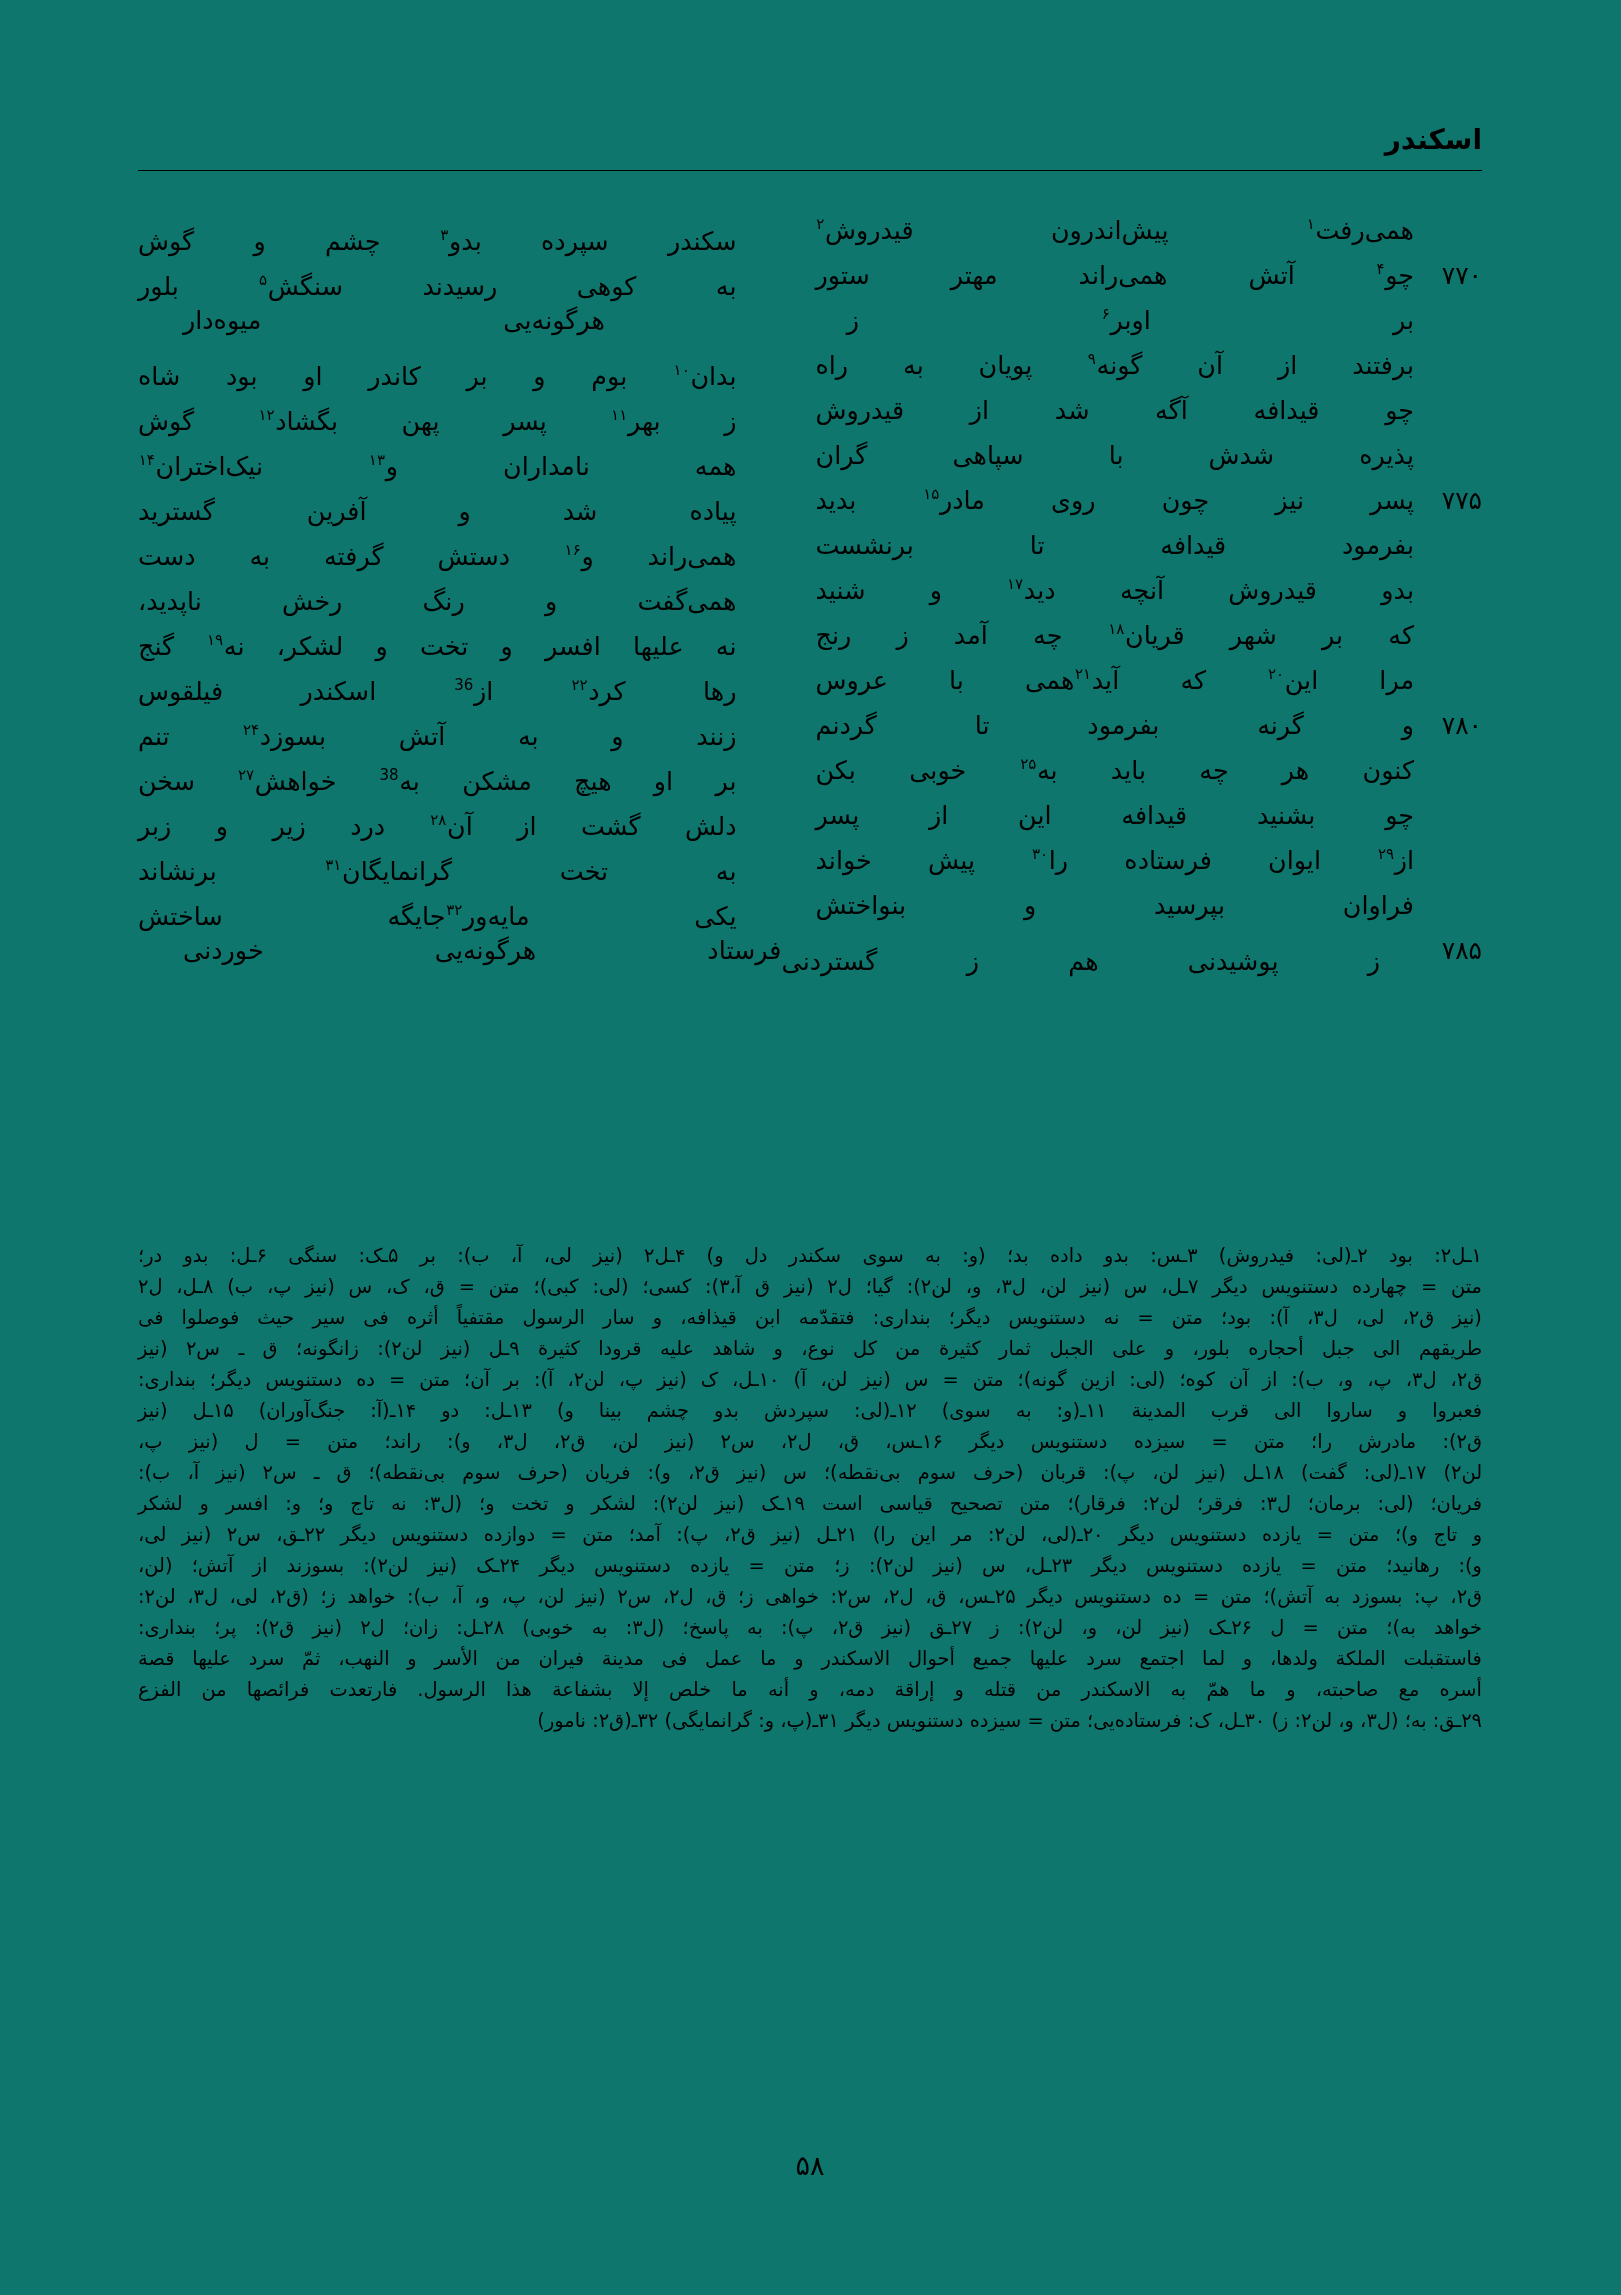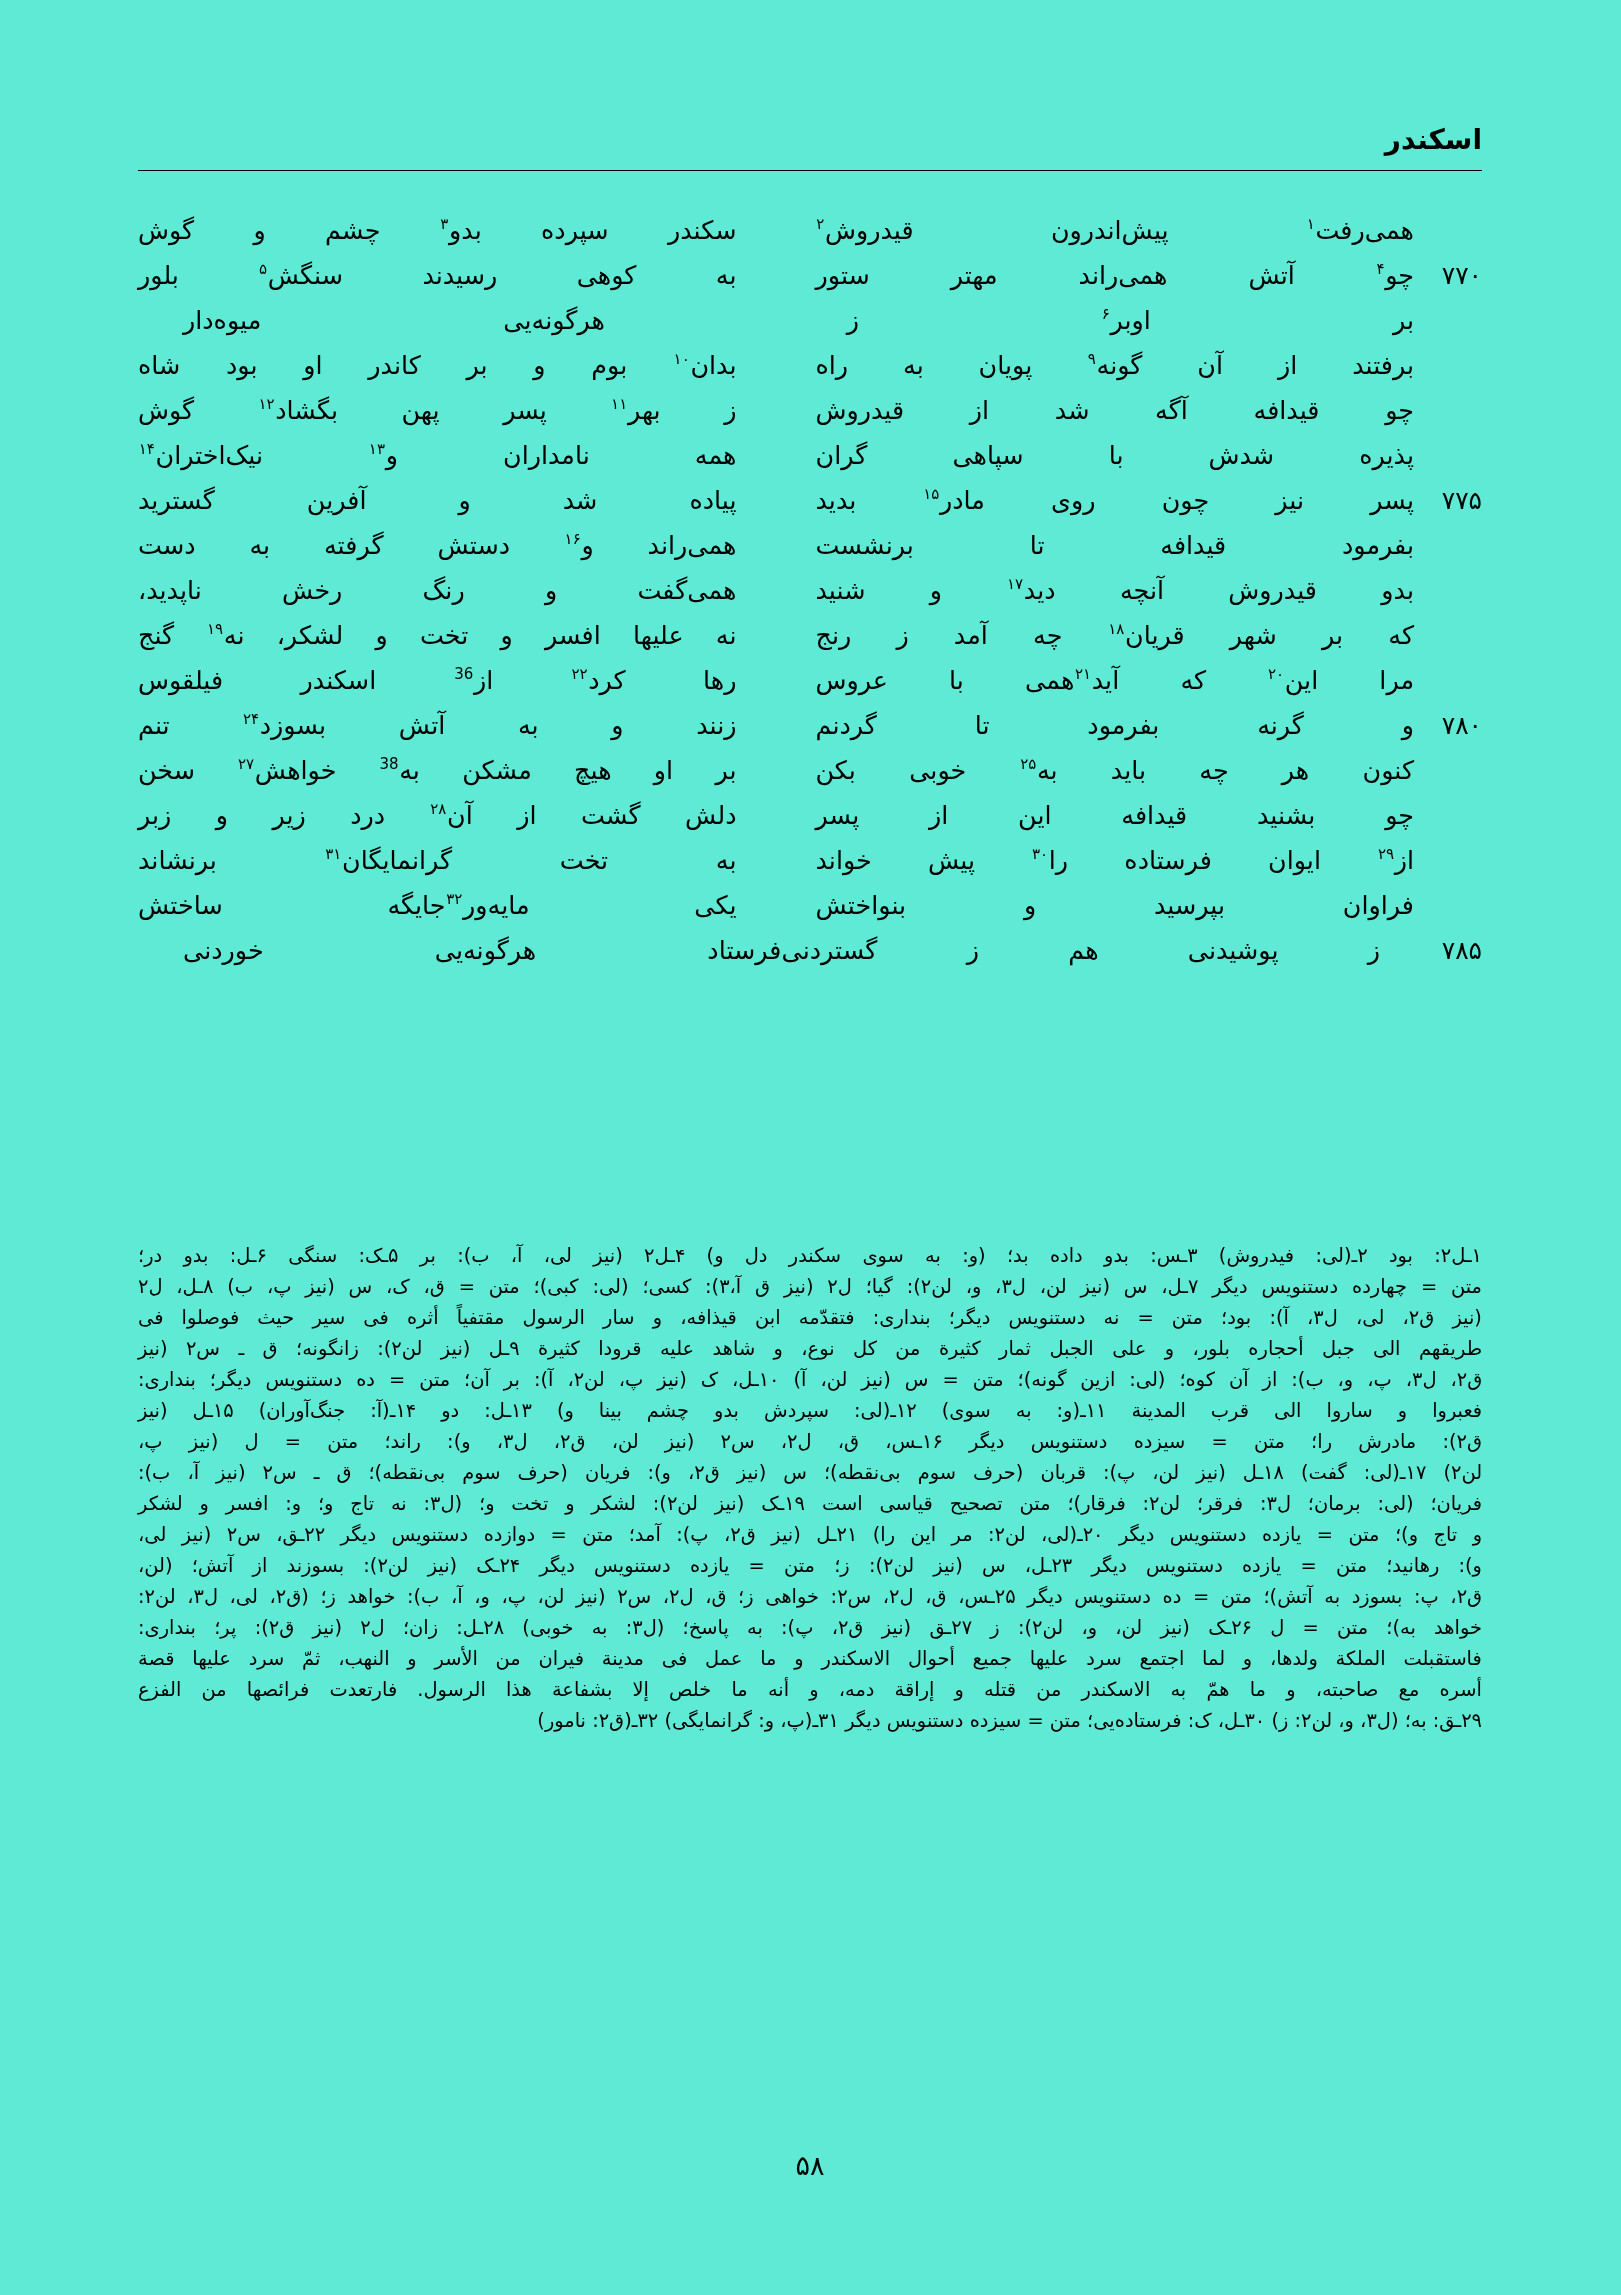--- a/index.html
+++ b/index.html
@@ -8,21 +8,21 @@
     background: #ffffff;
   }
   body {
     font-family: "DejaVu Sans", sans-serif;
     color: #000000;
   }
   #page {
     position: relative;
     width: 1622px;
     height: 2295px;
-    background: #5eead4;
+    background: #0f766e;
     margin: 0 auto;
     overflow: hidden;
     box-sizing: border-box;
   }
 
   
   .header-block {
     position: absolute;
     top: 126px;
     right: 139px;
@@ -75,21 +75,21 @@
     flex: 1 1 0;
     font-size: 25.4px;
     direction: rtl;
     text-align: justify;
     text-align-last: justify;
     padding-top: 2.8px;
     white-space: nowrap;
     overflow: visible;
   }
   .hemistich-right { padding-left: 45px; }
-  .hemistich-left  { padding-left: 0px; padding-right: 34px; }
+  .hemistich-left  { padding-left: 0px; padding-right: 34px; margin-top: 11px; }
 
   .hemistich .w { display: inline-block; }
 
   sup.note {
     font-size: 15px;
     vertical-align: super;
     line-height: 0;
     margin: 0 0.7px;
   }
 

